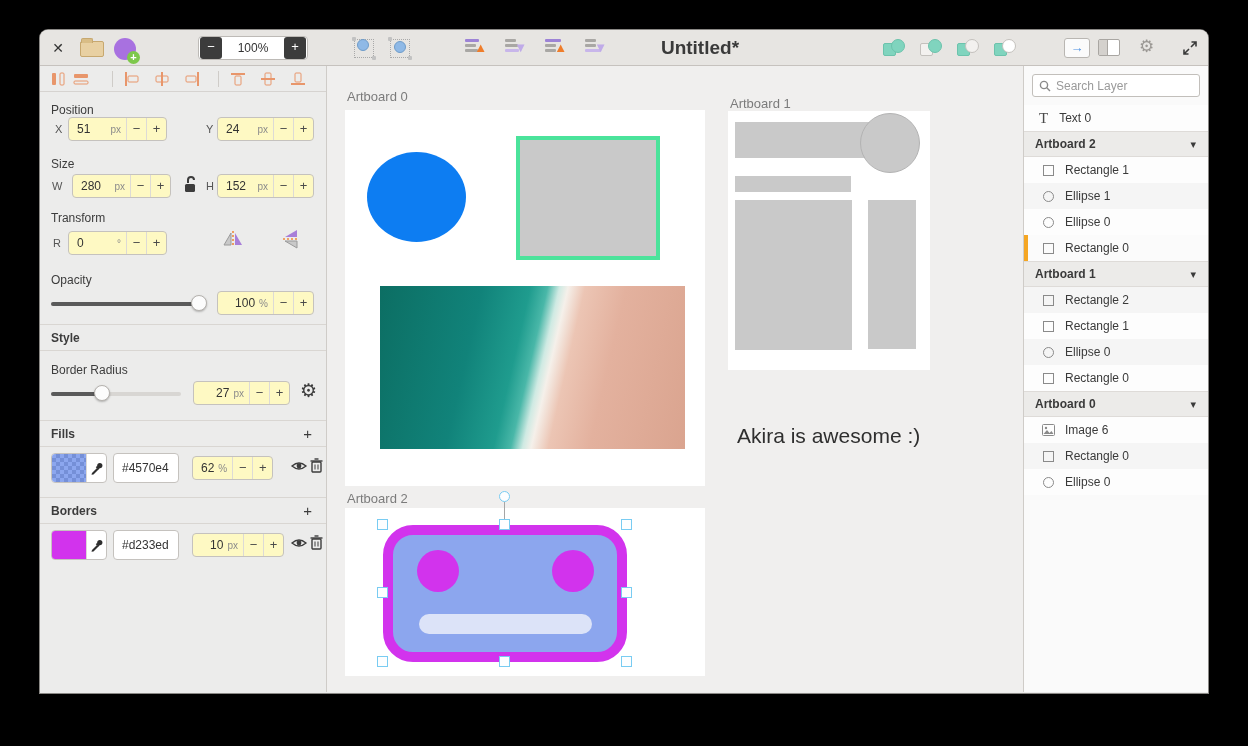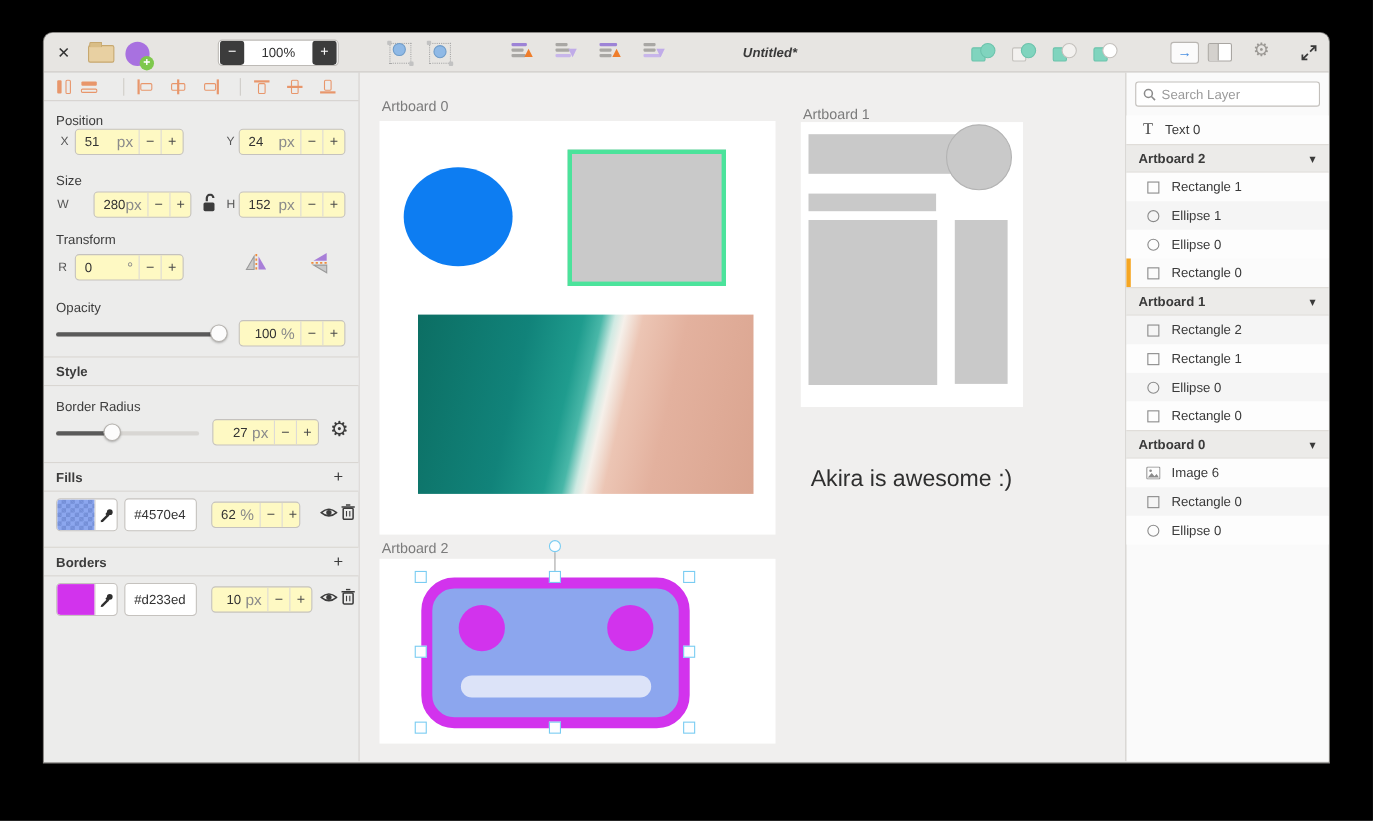--- a/index.html
+++ b/index.html
@@ -19,21 +19,21 @@
   #zoomlvl { width:60px; text-align:center; font-size:12px; color:#333; }
   .selicon { position:absolute; top:9px; width:20px; height:19px; border:1px dotted #a9a9a9; }
   .selicon i { position:absolute; width:12px; height:12px; background:#8fb9e6; border:1px solid #6f9cc9; border-radius:50%; }
   .selicon:after{ content:""; position:absolute; left:-3px; top:-3px; width:4px; height:4px; background:#c2c2c2; border-radius:1px; }
   .selicon:before{ content:""; position:absolute; right:-3px; bottom:-3px; width:4px; height:4px; background:#c2c2c2; border-radius:1px; }
   .zicon { position:absolute; top:9px; width:22px; height:18px; }
   .zicon .bars b { display:block; height:3px; margin-bottom:2px; background:#a9a7a4; border-radius:1px; }
   .zicon .bars b.p { background:#9d83d6; }
   .zicon .arr { position:absolute; right:0; top:1px; font-size:13px; line-height:16px; }
   .arr.up { color:#ef7d2b; } .arr.dn { color:#c0abe8; }
-  #title { font-size:12px; font-weight:bold; color:#3a3a3a;font-style:italic; }
+  #title { font-size:19px; font-weight:bold; color:#3a3a3a; }
   .boolicon { position:absolute; top:9px; width:22px; height:19px; }
   .boolicon .sq { position:absolute; left:0; top:4px; width:13px; height:13px; border-radius:2px; }
   .boolicon .ci { position:absolute; right:0; top:0; width:14px; height:14px; border-radius:50%; }
   .teal { background:#80d4be; border:1px solid #6cc3ac; } .ghost { background:#f3f1ef; border:1px solid #c4c1bd; }
   .exporticon { position:absolute; top:8px; width:26px; height:20px; background:#fbfbfb; border:1px solid #b9b6b2; border-radius:3px; color:#4a90e2; font-size:13px; text-align:center; line-height:18px; font-weight:bold; }
   .panelicon { position:absolute; top:9px; width:22px; height:17px; background:#fff; border:1px solid #a9a6a2; border-radius:2px; }
   .panelicon:before { content:""; position:absolute; left:0; top:0; width:8px; height:100%; background:#d4d1cd; border-right:1px solid #a9a6a2; }
   .gearicon { position:absolute; top:6px; font-size:17px; color:#9b9894; }
   .expandicon { position:absolute; top:10px; width:16px; height:16px; }
 
@@ -45,21 +45,21 @@
 
   
   #align-row { position:absolute; top:0; left:0; right:0; height:26px; border-bottom:1px solid #d6d3d0; }
   .aicon { position:absolute; top:6px; }
   .asep { position:absolute; top:5px; width:1px; height:16px; background:#cfccc8; }
   .plabel { position:absolute; font-size:12px; color:#3c3c3c; }
   .flabel { position:absolute; font-size:11px; color:#555; }
   .ninput { position:absolute; height:24px; display:flex; align-items:center; background:#fef9c3; border:1px solid #c5c2be; border-radius:4px; font-size:12px; color:#333; overflow:hidden; }
   .ninput .val { flex:1; padding-left:8px; white-space:nowrap; }
   .ninput.ra .val { text-align:right; padding-right:4px; }
-  .ninput .unit { color:#8b8b8b; font-size:14px; padding-right:5px; }
+  .ninput .unit { color:#8b8b8b; font-size:10px; padding-right:5px; }
   .ninput .step { width:20px; text-align:center; border-left:1px solid #dddad6; color:#4a4a4a; font-size:13px; line-height:22px; flex:none; }
   .lockicon { position:absolute; }
   .slider { position:absolute; height:16px; }
   .slider .track { position:absolute; top:7px; left:0; right:0; height:4px; background:#d8d6d3; border-radius:2px; }
   .slider .fill { position:absolute; top:7px; left:0; height:4px; background:#5a5a5a; border-radius:2px; }
   .slider .knob { position:absolute; top:0; width:16px; height:16px; background:#fcfcfc; border:1px solid #b5b2ae; border-radius:50%; box-shadow:0 1px 2px rgba(0,0,0,.25); }
   .sechdr { position:absolute; left:0; right:0; height:27px; border-top:1px solid #d9d6d2; border-bottom:1px solid #d9d6d2; background:#ececeb; display:flex; align-items:center; }
   .sechdr .t { font-size:12px; font-weight:bold; color:#3c3c3c; padding-left:11px; flex:1; }
   .sechdr .plus { padding-right:14px; font-size:15px; color:#3c3c3c; }
   .swatchbox { position:absolute; width:56px; height:30px; background:#fff; border:1px solid #c5c2be; border-radius:4px; display:flex; overflow:hidden; }
@@ -254,21 +254,21 @@
       <div class="flabel" style="left:166px;top:57px">Y</div>
       <div class="ninput" style="left:177px;top:51px;width:97px">
         <span class="val">24</span>
           <span class="unit">px</span>
         <span class="step">−</span>
           <span class="step">+</span>
       </div>
 
       <div class="plabel" style="left:11px;top:91px">Size</div>
       <div class="flabel" style="left:12px;top:114px">W</div>
-      <div class="ninput" style="left:45px;top:108px;width:89px">
+      <div class="ninput" style="left:32px;top:108px;width:99px">
         <span class="val">280</span>
           <span class="unit">px</span>
         <span class="step">−</span>
           <span class="step">+</span>
       </div>
       <div class="lockicon" style="left:142px;top:110px">
         <svg width="16" height="18" viewBox="0 0 16 18">
             <rect x="3" y="8" width="10" height="8" rx="1.5" fill="#3c3c3c"></rect>
             <path d="M5 8V5a3 3 0 0 1 6 0" stroke="#3c3c3c" stroke-width="2" fill="none" transform="translate(1,-1)"></path>
           </svg>

